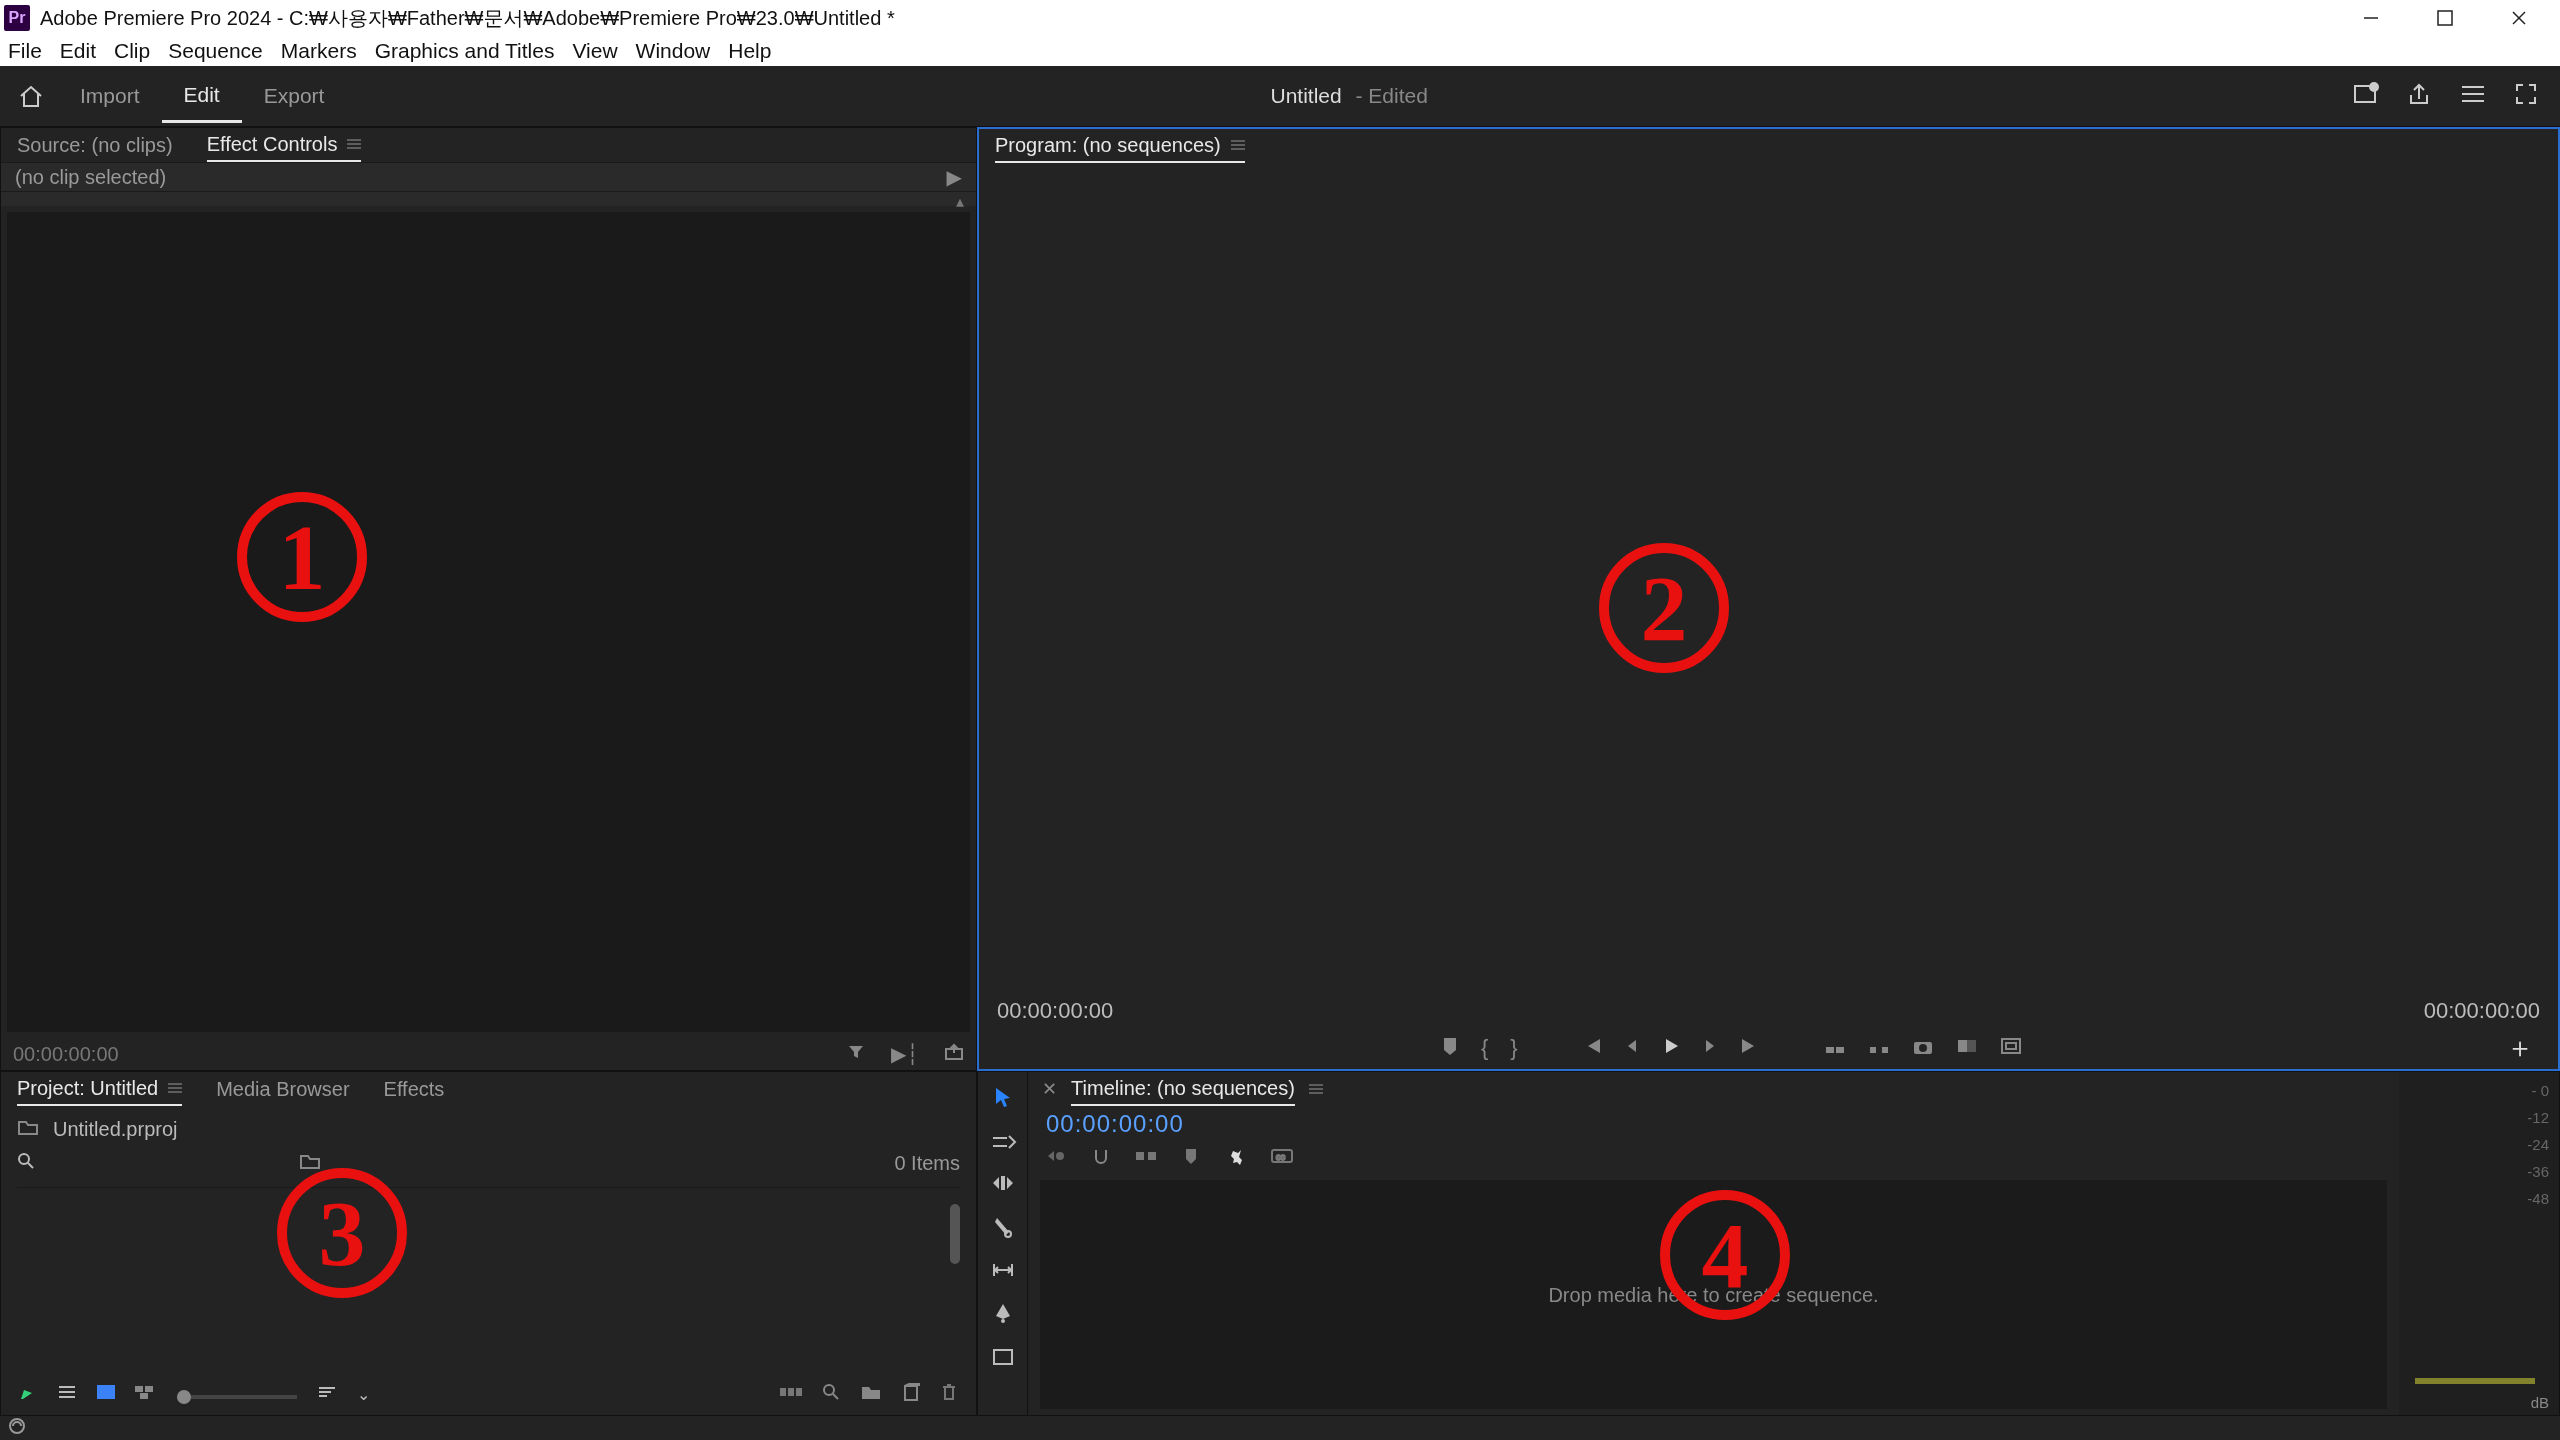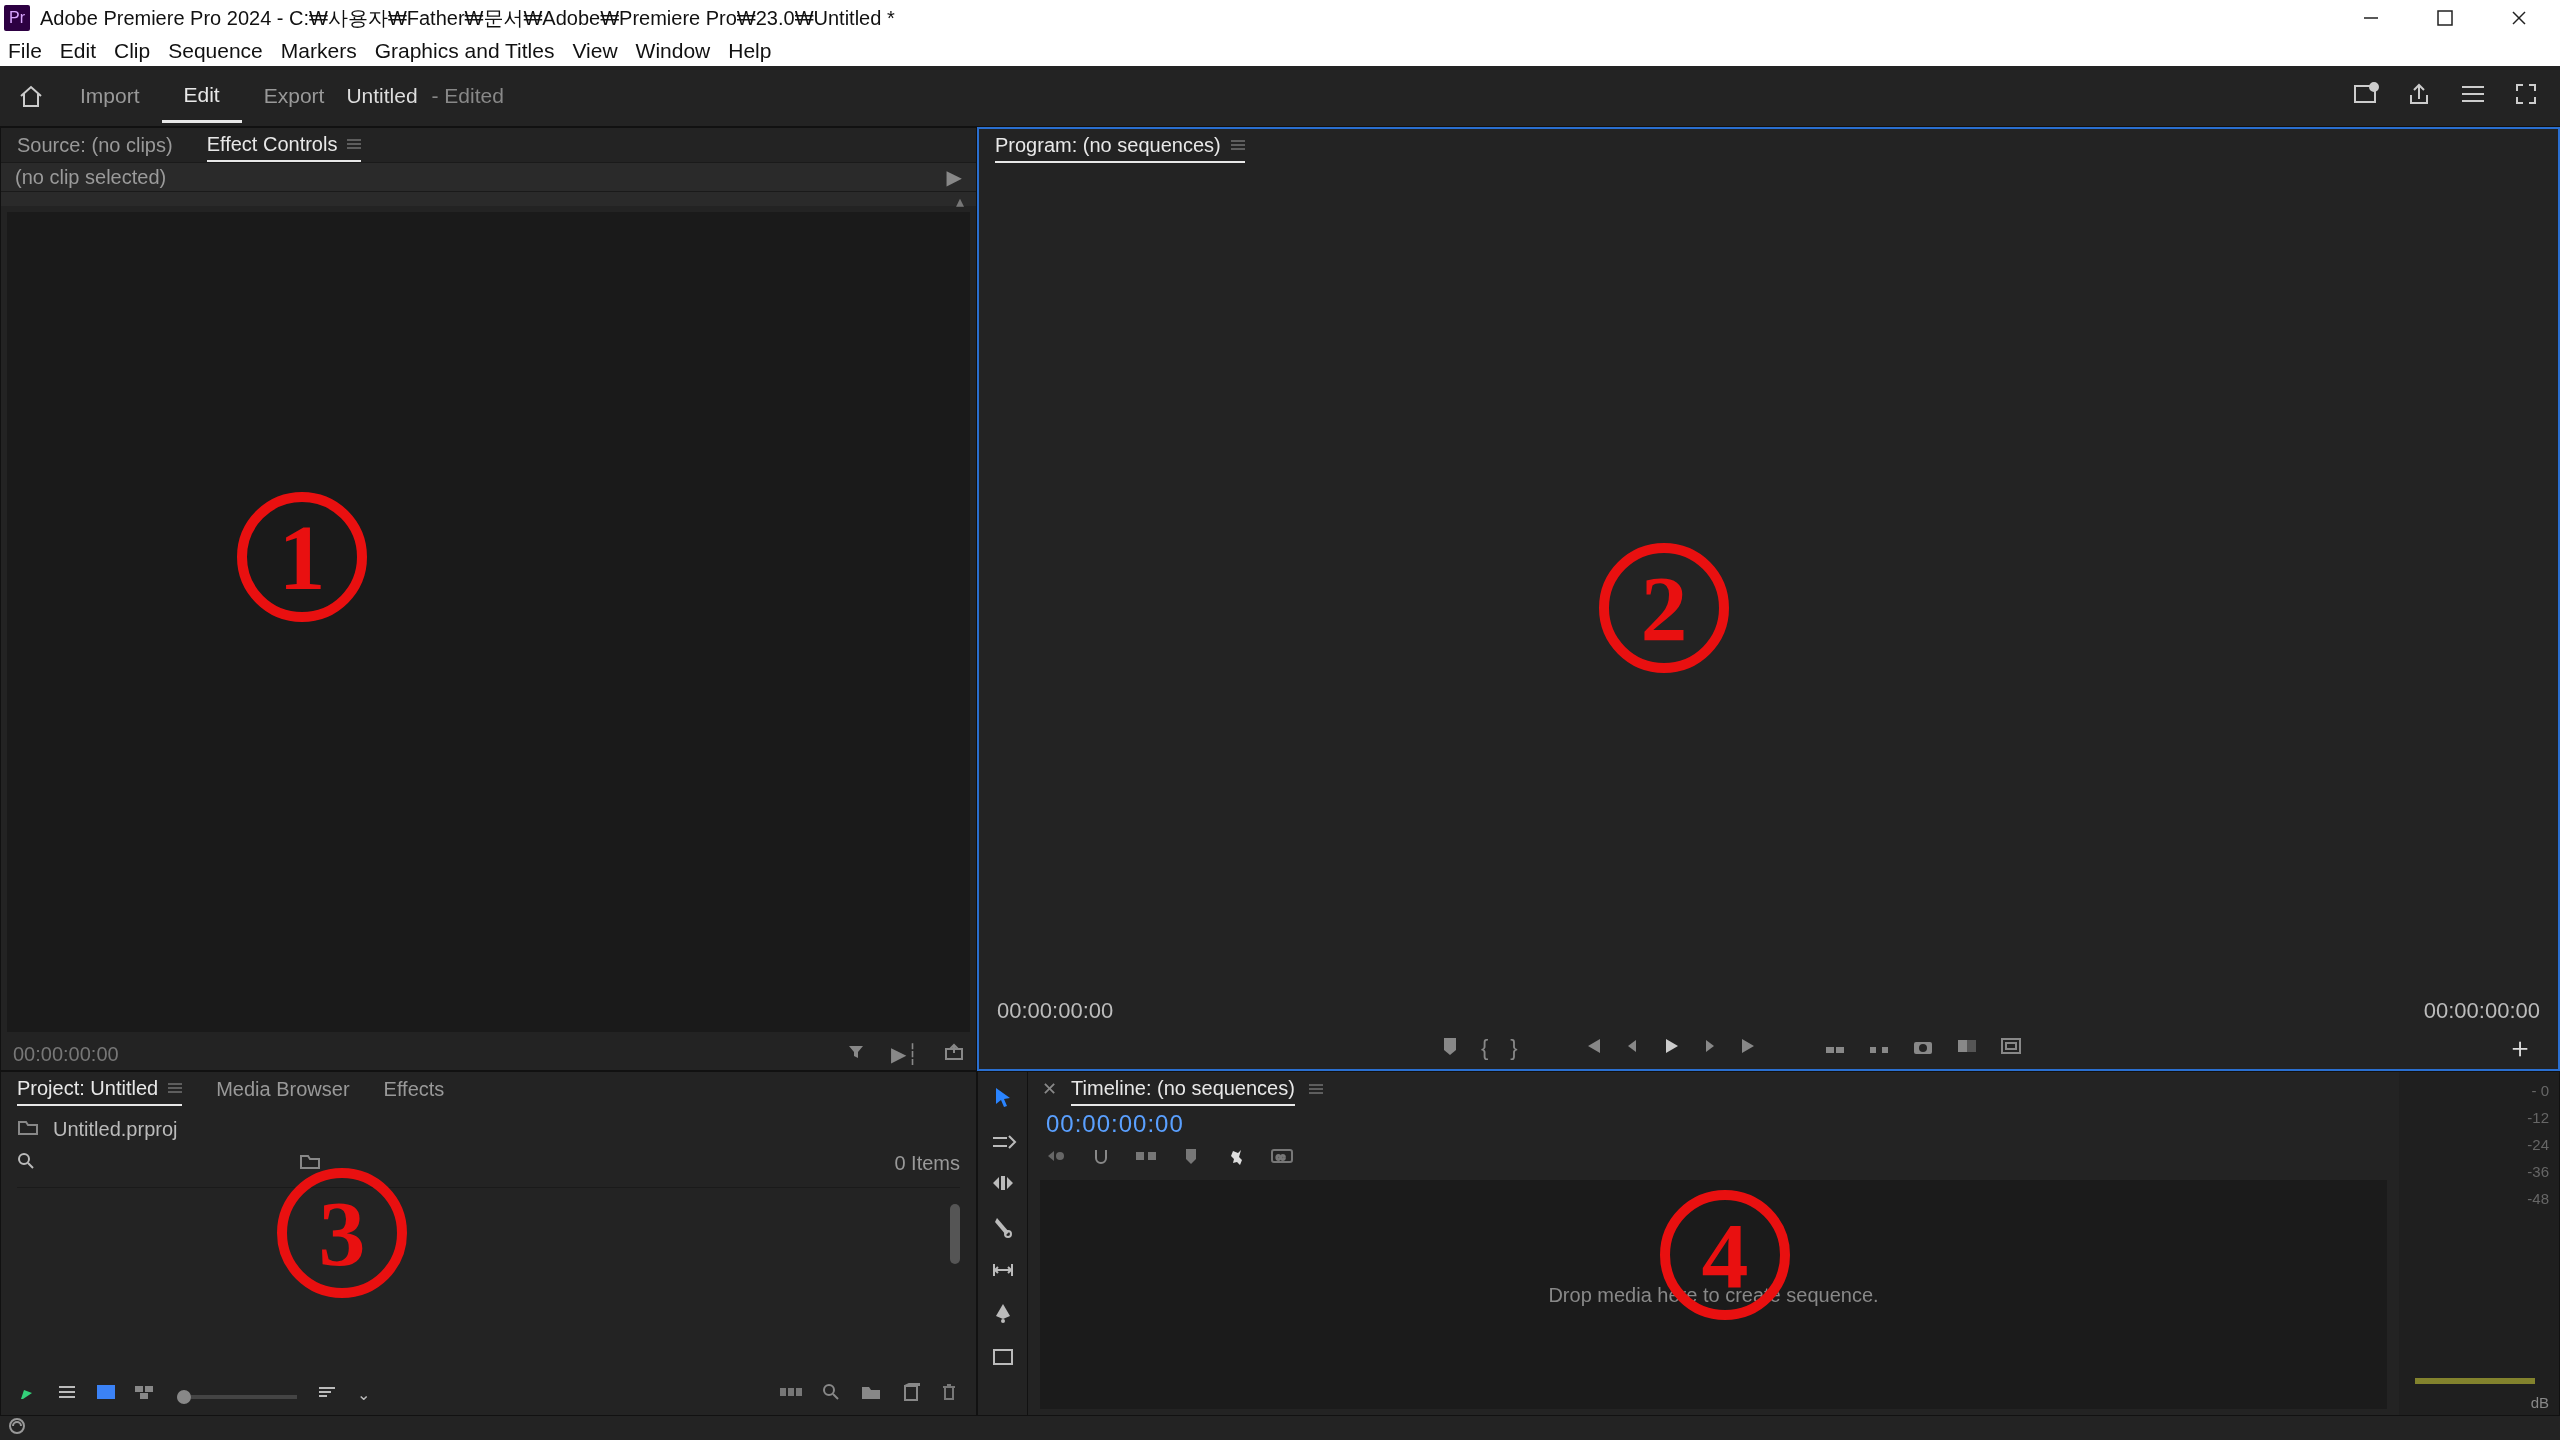--- a/index.html
+++ b/index.html
@@ -1,27 +1,27 @@
 <!DOCTYPE html>
 <html><head>
 <meta charset="utf-8">
 <style>
 html,body{margin:0;padding:0;width:2560px;height:1440px;background:#fff;font-family:"Segoe UI",-apple-system,sans-serif;overflow:hidden}
 *{box-sizing:border-box}
 .titlebar{height:36px;background:#fff;display:flex;align-items:center;padding:0 4px;font-size:20px;color:#111}
-.pr-icon{width:26px;height:26px;background:#2d0042;display:inline-flex;align-items:center;justify-content:center;color:#d9a5ff;font-weight:400;font-size:16px;margin-right:10px;border-radius:2px}
+.pr-icon{width:26px;height:26px;background:#2d0042;display:inline-flex;align-items:center;justify-content:center;color:#d9a5ff;font-weight:700;font-size:16px;margin-right:10px;border-radius:2px}
 .titlebar .spacer{flex:1}
 .win-btn{width:74px;height:36px;display:flex;align-items:center;justify-content:center;color:#222;font-size:18px}
 .menubar{height:30px;background:#fff;display:flex;align-items:center;padding:0 8px;font-size:21px;color:#111;gap:18px}
 .app{height:calc(100% - 66px);display:flex;flex-direction:column;background:#232323}
 .topbar{height:61px;background:#232323;display:flex;align-items:center;color:#ccc;font-size:21px;border-bottom:1px solid #111}
 .home-btn{width:54px;height:44px;display:flex;align-items:center;justify-content:center;margin-left:4px}
 .mode-btn{padding:0 22px;height:54px;display:flex;align-items:center;color:#999}
 .mode-btn.active{color:#e8e8e8;border-bottom:3px solid #e8e8e8}
-.topbar .center{flex:1;}
+.topbar .center{flex:1;text-align:center}
 .top-right{display:flex;align-items:center;gap:28px;padding-right:22px}
 .panels{flex:1;display:grid;grid-template-columns:977px 1fr;grid-template-rows:1fr 345px;background:#111}
 
 .pane{background:#232323;border:1px solid #111;position:relative;display:flex;flex-direction:column}
 .tabstrip{height:34px;display:flex;align-items:center;gap:34px;padding:16px 16px;font-size:20px;color:#999}
 .tab{display:flex;align-items:center;gap:10px;height:34px}
 .tab.active{color:#e8e8e8;border-bottom:2px solid #e8e8e8}
 .ham{display:inline-block;width:14px;stroke:#999}
 .ham svg{display:block}
 .subhead{height:30px;display:flex;align-items:center;padding:0 14px;color:#9a9a9a;font-size:20px;background:#2a2a2a;border-top:1px solid #1a1a1a;border-bottom:1px solid #1a1a1a}

